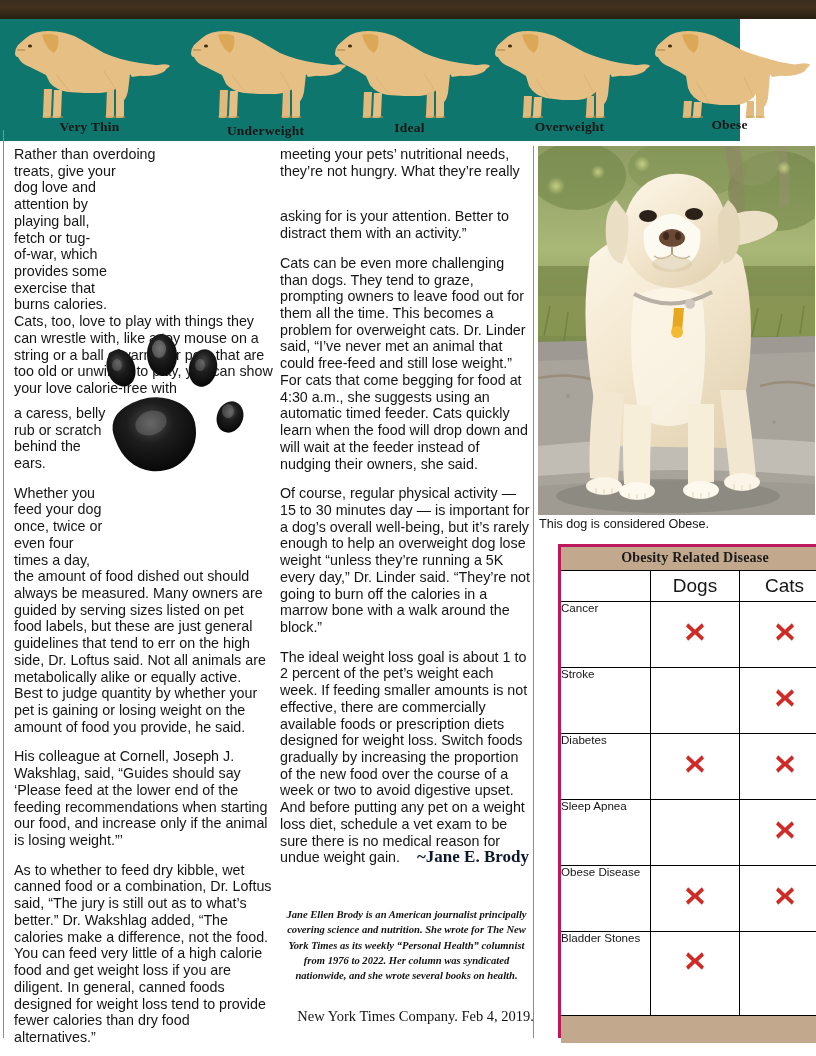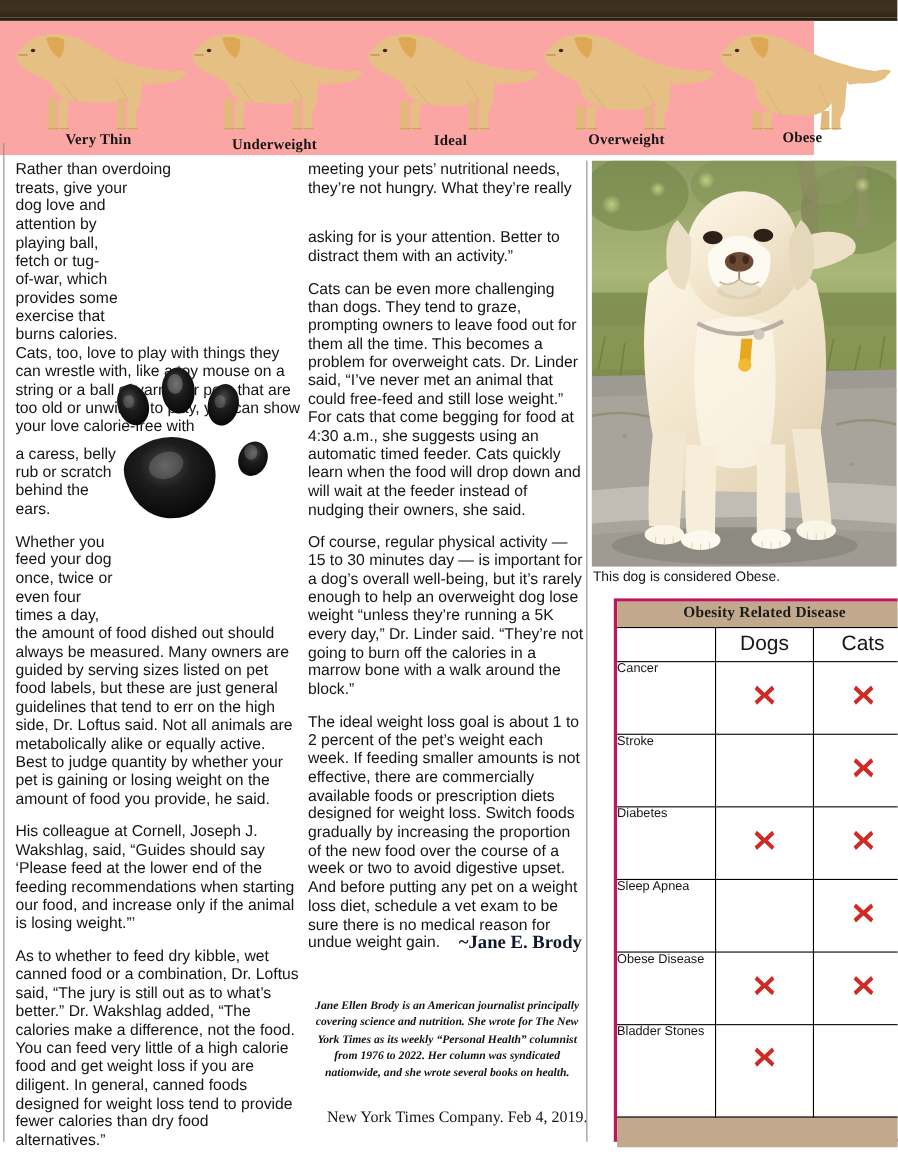--- a/index.html
+++ b/index.html
@@ -28,21 +28,21 @@
     left: 0; top: 16px;
     width: 816px; height: 3px;
     background: #2b2113;
   }
 
   
   #dog-scale {
     position: absolute;
     left: 0; top: 19px;
     width: 740px; height: 122px;
-    background: #fca5a5;
+    background: #0f766e;
   }
   .dog-cell {
     position: absolute;
     top: 0;
     width: 163px;
     height: 122px;
   }
   .dog-svg { position: absolute; left: 0; top: 0; }
   .dog-label {
     position: absolute;
@@ -227,21 +227,21 @@
           <path d="M54 71 L53 96 Q53 99 50 99 L46 99 Q44 99 45 96 L46 71 Z" fill="#e6bf84"></path>
           <path d="M106 70 L106 96 Q106 99 103 99 L99 99 Q97 99 98 96 L99 70 Z" fill="#e3b87c"></path>
           <path d="M116 68 L116 96 Q116 99 113 99 L109 99 Q107 99 108 96 L108 68 Z" fill="#e6bf84"></path>
           <path d="M36 98 L45 98 M46 98 L55 98 M98 98 L107 98 M108 98 L117 98" stroke="#cba25f" stroke-width="1.2" fill="none"></path>
           <path d="M48 55 Q56 66 62 73 M96 52 Q103 62 107 70" stroke="#c79f61" stroke-width="0.8" fill="none" opacity=".55"></path>
         </g>
       </svg>
       <div class="dog-label" style="top:100px;">Very Thin</div>
     </div>
 
-    <div class="dog-cell" style="left:168px;">
+    <div class="dog-cell" style="left:184px;">
       <svg class="dog-svg" width="163" height="104" viewBox="0 0 163 104">
         <g>
           <path d="M10 26 L18 19 Q26 12 40 12 Q58 12 72 20 L96 34 Q112 41 132 44 L155 47 Q160 48 157 52 Q150 57 136 57 L122 55 L120 73 Q118 83 112 85 L112 68 Q104 74 92 75 L76 75 L60 74 Q48 72 42 65 L38 56 L30 52 L22 48 Q13 45 10 38 Z" fill="#e6bf84"></path>
           <path d="M10 26 Q7 30 7 34 Q7 38 10 38 L16 39 Q13 33 14 28 Z" fill="#e6bf84"></path>
           <path d="M34 16 Q42 13 50 17 Q52 28 46 34 Q38 30 34 16 Z" fill="#dda856"></path>
           <ellipse cx="22" cy="27" rx="2" ry="1.6" fill="#3a2a16"></ellipse>
           <path d="M9 31 L17 31" stroke="#a98040" stroke-width="1" fill="none"></path>
           <path d="M122 55 Q134 49 150 46 Q160 44 162 47 Q158 52 144 55 L124 58 Z" fill="#e6bf84"></path>
           <path d="M44 71 L43 96 Q43 99 40 99 L36 99 Q34 99 35 96 L36 71 Z" fill="#e3b87c"></path>
           <path d="M54 72 L53 96 Q53 99 50 99 L46 99 Q44 99 45 96 L46 72 Z" fill="#e6bf84"></path>

